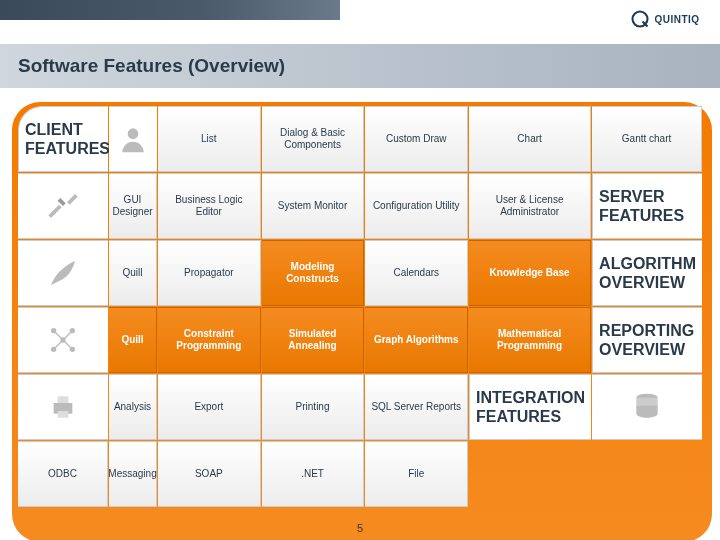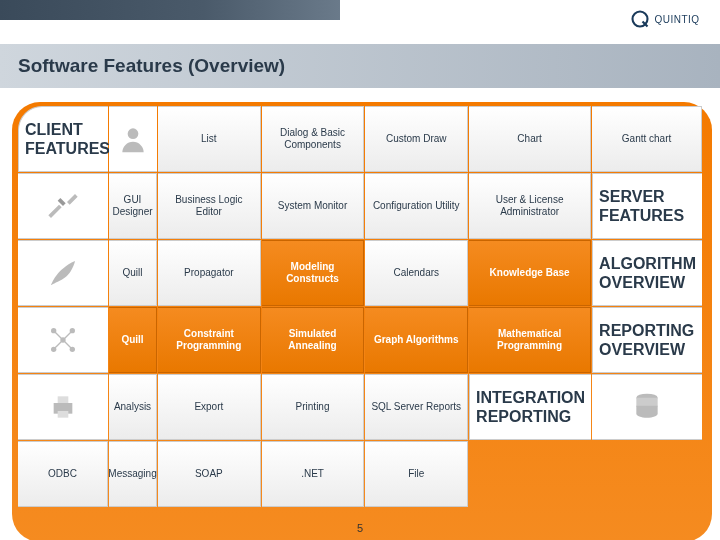--- a/index.html
+++ b/index.html
@@ -32,21 +32,21 @@
     background: #fff;
     display: flex;
     align-items: center;
     justify-content: center;
   }
   .logo {
     display: flex;
     align-items: center;
     gap: 4px;
     color: #1a3a5a;
-    font-weight: normal;
+    font-weight: bold;
   }
   .logo svg { width: 20px; height: 20px; }
 
   .title-bar {
     position: relative;
     height: 44px;
     background: linear-gradient(to right, #cfd6dd 0%, #a8b3bf 100%);
     display: flex;
     align-items: center;
     padding: 0 18px;
@@ -218,21 +218,21 @@
         <svg viewBox="0 0 24 24">
           <rect x="5" y="9" width="14" height="8" fill="#bbb"></rect>
           <rect x="8" y="4" width="8" height="5" fill="#ddd"></rect>
           <rect x="8" y="15" width="8" height="5" fill="#ddd"></rect>
         </svg>
       </div>
       <div class="cell">Analysis</div>
       <div class="cell">Export</div>
       <div class="cell">Printing</div>
       <div class="cell">SQL Server Reports</div>
-      <div class="rowlabel">INTEGRATION REPORTING</div>
+      <div class="rowlabel">INTEGRATION FEATURES</div>
       <div class="iconcell">
         <svg viewBox="0 0 24 24">
           <ellipse cx="12" cy="5" rx="8" ry="3" fill="#bbb"></ellipse>
           <path d="M4 5v6c0 1.7 3.6 3 8 3s8-1.3 8-3V5" fill="#ccc"></path>
           <path d="M4 11v6c0 1.7 3.6 3 8 3s8-1.3 8-3v-6" fill="#bbb"></path>
         </svg>
       </div>
       <div class="cell">ODBC</div>
       <div class="cell">Messaging</div>
       <div class="cell">SOAP</div>

